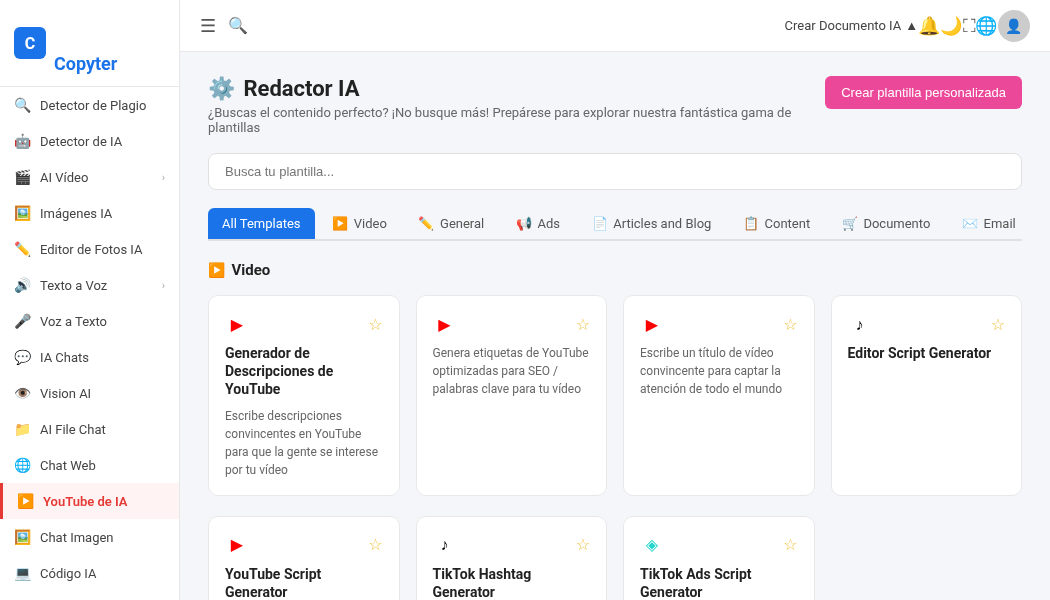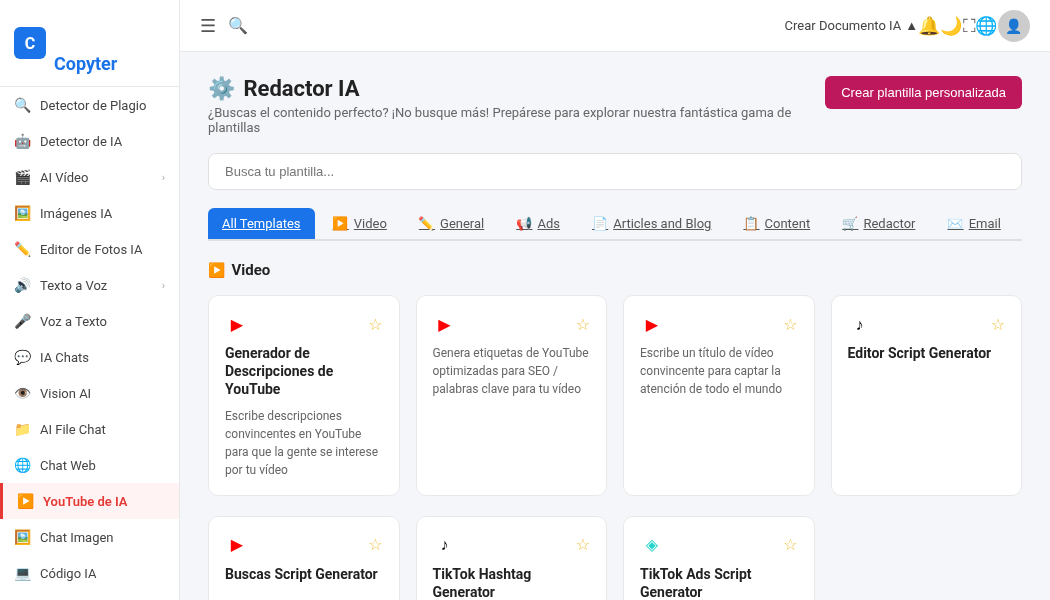--- a/index.html
+++ b/index.html
@@ -29,28 +29,28 @@
     .topbar-icon { font-size: 18px; color: #555; cursor: pointer; }
     .topbar-avatar { width: 32px; height: 32px; border-radius: 50%; background: #ccc; display: flex; align-items: center; justify-content: center; font-size: 14px; color: #666; }
 
     
     .content { flex: 1; overflow-y: auto; padding: 24px 28px; }
     .page-header { display: flex; align-items: flex-start; justify-content: space-between; margin-bottom: 18px; }
     .page-title-group { display: flex; flex-direction: column; gap: 4px; }
     .page-title { display: flex; align-items: center; gap: 8px; font-size: 22px; font-weight: 700; color: #222; }
     .page-title-icon { font-size: 22px; }
     .page-subtitle { font-size: 13px; color: #666; }
-    .btn-create { background: #be185d; color: #fff; border: none; border-radius: 6px; padding: 9px 16px; font-size: 13px; cursor: pointer; white-space: nowrap; margin-left: 20px; }
+    .btn-create { background: #ec4899; color: #fff; border: none; border-radius: 6px; padding: 9px 16px; font-size: 13px; cursor: pointer; white-space: nowrap; margin-left: 20px; }
 
     
     .search-bar { background: #fff; border: 1px solid #e0e0e0; border-radius: 8px; padding: 10px 16px; font-size: 13px; color: #aaa; margin-bottom: 18px; width: 100%; }
 
     
     .tabs { display: flex; gap: 4px; margin-bottom: 20px; flex-wrap: nowrap; overflow-x: auto; border-bottom: 2px solid #e0e0e0; padding-bottom: 0; }
-    .tab { padding: 8px 14px; font-size: 13px; border-radius: 6px 6px 0 0; cursor: pointer; color: #555; white-space: nowrap; display: flex; align-items: center; gap: 5px; border-bottom: 2px solid transparent; margin-bottom: -2px; text-decoration: underline; }
+    .tab { padding: 8px 14px; font-size: 13px; border-radius: 6px 6px 0 0; cursor: pointer; color: #555; white-space: nowrap; display: flex; align-items: center; gap: 5px; border-bottom: 2px solid transparent; margin-bottom: -2px; }
     .tab.active { background: #1a73e8; color: #fff; border-bottom: 2px solid #1a73e8; }
 
     
     .section-header { display: flex; align-items: center; gap: 6px; font-size: 15px; font-weight: 700; color: #222; margin-bottom: 16px; }
     .section-icon { color: #1a73e8; font-size: 14px; }
 
     
     .cards-grid { display: grid; grid-template-columns: repeat(4, 1fr); gap: 16px; margin-bottom: 20px; }
     .card { background: #fff; border: 1px solid #e8e8e8; border-radius: 10px; padding: 16px; display: flex; flex-direction: column; gap: 8px; position: relative; }
     .card-header { display: flex; align-items: center; justify-content: space-between; }
@@ -211,21 +211,21 @@
         <div class="tab">
       <span>📄</span>
       <span>Articles and Blog</span>
     </div>
         <div class="tab">
       <span>📋</span>
       <span>Content</span>
     </div>
         <div class="tab">
       <span>🛒</span>
-      <span>Redactor</span>
+      <span>Documento</span>
     </div>
         <div class="tab">
       <span>✉️</span>
       <span>Email</span>
     </div>
       </div>
 
     
     <div class="section-header">
       <span class="section-icon">▶️</span>
@@ -265,21 +265,21 @@
     </div>
       </div>
 
     
     <div class="cards-grid" id="cards-row2" style="grid-template-columns: repeat(4, 1fr);">
     <div class="card">
       <div class="card-header">
         <span class="card-platform-icon" style="color:#ff0000">▶</span>
         <span class="card-star">☆</span>
       </div>
-      <div class="card-title">Buscas Script Generator</div>
+      <div class="card-title">YouTube Script Generator</div>
 
     </div>
         <div class="card">
       <div class="card-header">
         <span class="card-platform-icon" style="color:#000">♪</span>
         <span class="card-star">☆</span>
       </div>
       <div class="card-title">TikTok Hashtag Generator</div>
 
     </div>

